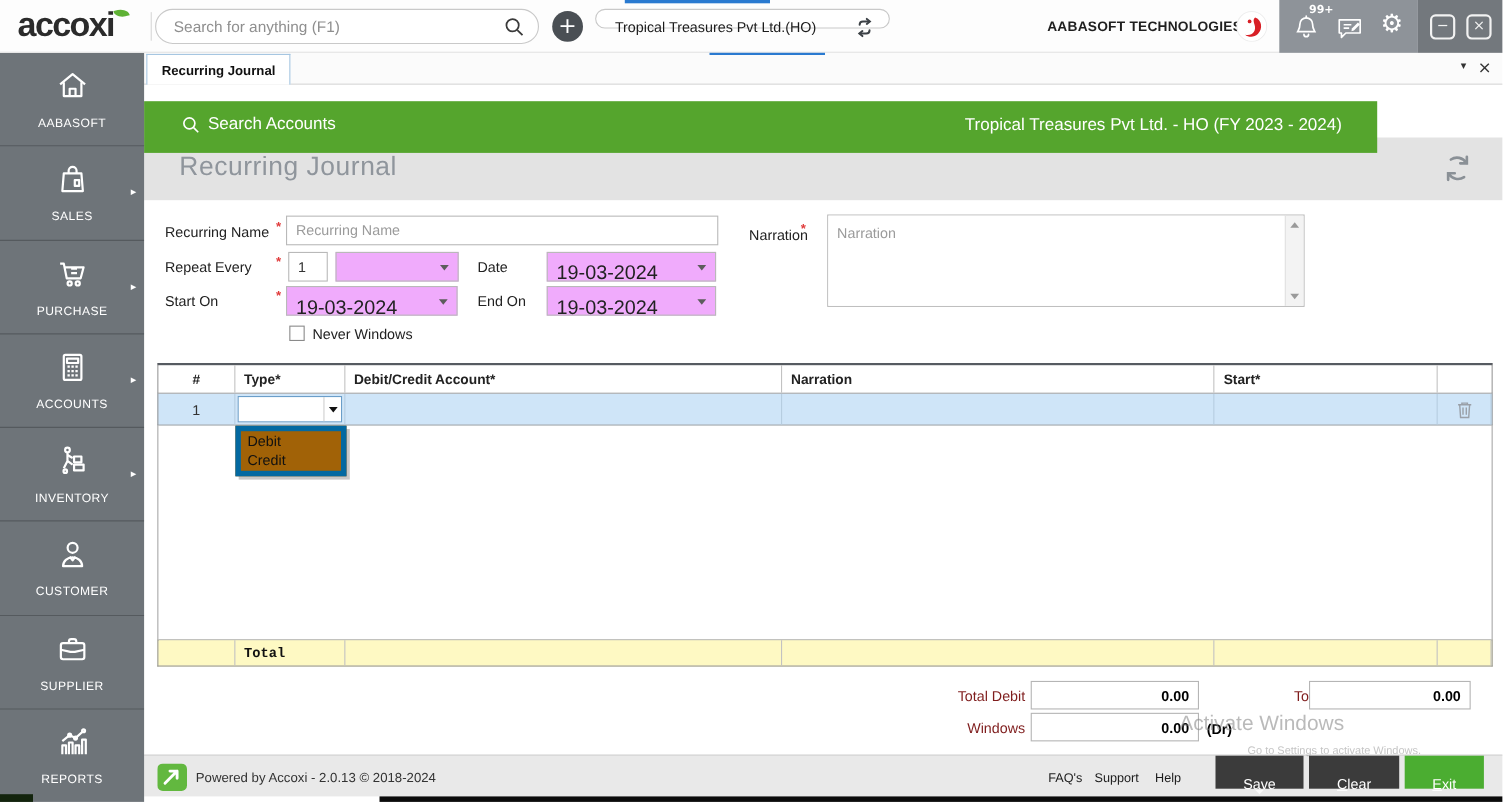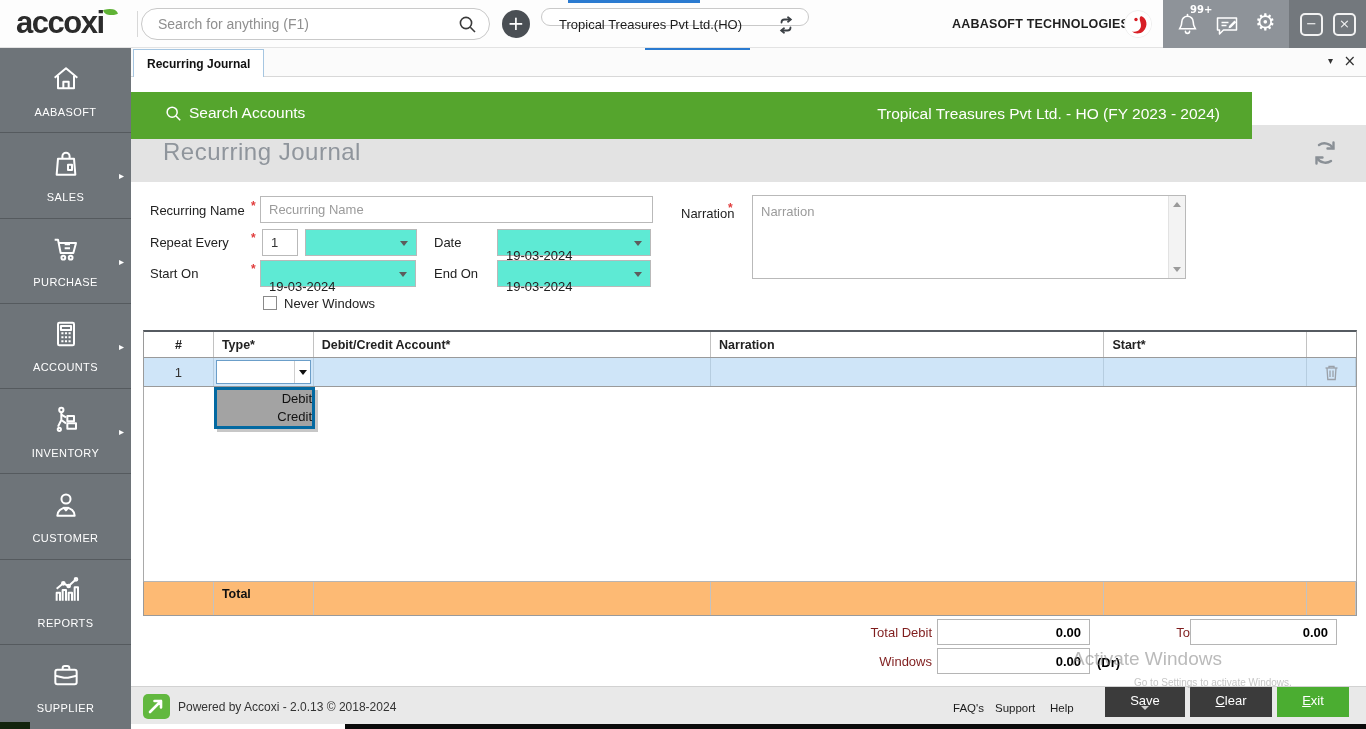--- a/index.html
+++ b/index.html
@@ -52,21 +52,21 @@
   
   .titlebar { left:131px; top:125px; width:1235px; height:57px; background:#e3e3e3; }
   .page-title { position:absolute; left:32px; top:13px; font-size:24px; font-weight:300; color:#8f959c; letter-spacing:.5px; }
   .refresh-ic { position:absolute; right:26px; top:13px; cursor:pointer; }
 
   
   .flabel { font-size:13px; color:#222; }
   .req { color:#e03c3c; font-size:12px; font-weight:700; }
   .tinput { border:1px solid #b9b9b9; background:#fff; font-size:13px; color:#333; font-family:inherit; padding:0 8px; outline:none; }
   .tinput::placeholder { color:#9b9b9b; }
-  .fsel { border:1px solid #b9b9b9; background:#5eead4; font-size:13px; color:#222; padding:18px 22px 0 8px; cursor:pointer; }
+  .fsel { border:1px solid #b9b9b9; background:#f0abfc; font-size:18px; color:#222; padding:8px 22px 0 8px; cursor:pointer; }
   .tri-dn { position:absolute; right:8px; top:11px; width:0; height:0; border-left:4px solid transparent; border-right:4px solid transparent; border-top:5px solid #5c5c5c; }
   .narr-wrap { left:752px; top:195px; width:434px; height:84px; border:1px solid #b9b9b9; background:#fff; }
   .narr-wrap textarea { position:absolute; left:0; top:0; width:415px; height:82px; border:none; outline:none; resize:none; font-family:inherit; font-size:13px; color:#333; padding:8px 6px 0 8px; }
   .narr-wrap textarea::placeholder { color:#9b9b9b; }
   .narr-sb { position:absolute; right:0; top:0; width:17px; height:82px; background:#f3f3f3; border-left:1px solid #e2e2e2; }
   .sb-tri-up { position:absolute; left:4px; top:6px; width:0; height:0; border-left:4px solid transparent; border-right:4px solid transparent; border-bottom:5px solid #9a9a9a; }
   .sb-tri-dn { position:absolute; left:4px; bottom:6px; width:0; height:0; border-left:4px solid transparent; border-right:4px solid transparent; border-top:5px solid #9a9a9a; }
   .checkbox { width:14px; height:14px; border:1px solid #8a8a8a; background:#fff; }
 
   
@@ -78,40 +78,40 @@
   .ghead { height:28px; background:#fff; border:1px solid #9a9a9a; border-top:2px solid #565b61; }
   .ghead .gcell { font-size:12.5px; font-weight:700; color:#222; padding:6px 0 0 8px; }
   .ghead .c0 { text-align:center; padding-left:0; }
   .grow1 { height:29px; background:#cfe5f8; border-left:1px solid #9a9a9a; border-right:1px solid #9a9a9a; border-bottom:1px solid #9a9a9a; }
   .grow1 .gcell { border-right:1px solid #b6cde0; position:relative; }
   .grow1 .c0 { font-size:13px; color:#333; text-align:center; padding-top:7px; }
   .type-sel { position:absolute; left:2px; top:2px; width:95px; height:24px; background:#fff; border:1px solid #6b9ec9; cursor:pointer; }
   .type-sel .cbtn { position:absolute; right:0; top:0; width:16px; height:22px; border-left:1px solid #cfcfcf; }
   .type-sel .cbtn:after { content:""; position:absolute; left:4px; top:9px; width:0; height:0; border-left:4px solid transparent; border-right:4px solid transparent; border-top:5px solid #111; }
   .gbody { height:194px; background:#fff; border-left:1px solid #a9a9a9; border-right:1px solid #a9a9a9; position:relative; }
-  .ddpanel { position:absolute; left:70px; top:0px; width:101px; background:#a3a3a3; border:3px solid #0369a1; box-shadow:3px 3px 0 rgba(130,130,130,.45); z-index:8;text-align:right; }
+  .ddpanel { position:absolute; left:70px; top:0px; width:101px; background:#a16207; border:5px solid #0369a1; box-shadow:3px 3px 0 rgba(130,130,130,.45); z-index:8; }
   .dditem { height:18px; font-size:13px; color:#111; padding:1px 0 0 6px; cursor:pointer; }
-  .gtotal { height:35px; background:#fdba74; border:1px solid #9a9a9a; border-top:1px solid #b5b5b5; }
+  .gtotal { height:25px; background:#fef9c3; border:1px solid #9a9a9a; border-top:1px solid #b5b5b5;font-family:Liberation Mono, monospace; }
   .gtotal .gcell { border-right:1px solid #c2c2c2; height:100%; }
   .gtotal .c1 { font-size:12.5px; font-weight:700; color:#111; padding:5px 0 0 8px; }
 
   
   .sum-lbl { font-size:13px; color:#7f1d1d; text-align:right; }
   .sum-box { border:1px solid #b5b5b5; background:#fff; font-size:13px; font-weight:700; color:#000; text-align:right; padding:5px 8px 0 0; }
   .dr { font-size:13px; font-weight:700; color:#000; }
 
   
   .wm1 { left:1072px; top:648px; font-size:19px; color:rgba(130,130,130,.55); z-index:4; }
   .wm2 { left:1134px; top:677px; font-size:10px; color:rgba(140,140,140,.5); z-index:4; }
 
   
   .footer { left:131px; top:686px; width:1235px; height:38px; background:#e9e9e9; border-top:1px solid #d2d2d2; z-index:3; }
   .pwd-text { position:absolute; left:47px; top:13px; font-size:12px; color:#333; }
   .flink { position:absolute; top:15px; font-size:11.5px; color:#1c1c1c; cursor:pointer; }
-  .fbtn { position:absolute; top:0; height:30px; color:#fff; font-size:13px; text-align:center; cursor:pointer; z-index:6; padding-top:6px; }
+  .fbtn { position:absolute; top:0; height:30px; color:#fff; font-size:13px; text-align:center; cursor:pointer; z-index:6; padding-top:18px; }
   .fbtn.dark { background:#3b3b3b; }
   .fbtn.green { background:#4bad31; }
   .ul { text-decoration:underline; }
   .save-caret { display:block; margin:-2px auto 0; width:0; height:0; border-left:4px solid transparent; border-right:4px solid transparent; border-top:4px solid rgba(255,255,255,.75); }
 
   
   .strip-dark-left { left:0; top:722px; width:30px; height:7px; background:#13240d; z-index:30; }
   .strip-black { left:345px; top:724px; width:1021px; height:5px; background:#0b0b0b; z-index:30; }
 </style>
 </head>
@@ -260,39 +260,39 @@
             <path d="M5.5 20 a6.5 6 0 0 1 13 0 z"></path>
             <path d="M10 13.5 L12 16 L14 13.5"></path>
           </svg>
       </span>
       <span class="lab">CUSTOMER</span>
     </div>
 
     <div class="side-item">
       <span>
         <svg width="34" height="32" viewBox="0 0 24 24" fill="none" stroke="#fff" stroke-width="1.5" stroke-linejoin="round">
+            <rect x="4" y="8" width="16" height="11" rx="1.5"></rect>
+            <path d="M9.5 8 V6.8 a1.6 1.6 0 0 1 1.6 -1.6 h1.8 a1.6 1.6 0 0 1 1.6 1.6 V8"></path>
+            <path d="M4 12.5 L10.5 14 h3 L20 12.5"></path>
+          </svg>
+      </span>
+      <span class="lab">SUPPLIER</span>
+    </div>
+
+    <div class="side-item">
+      <span>
+        <svg width="34" height="32" viewBox="0 0 24 24" fill="none" stroke="#fff" stroke-width="1.5" stroke-linejoin="round">
             <path d="M5 20 V14 h2.5 V20 M9.5 20 V12 h2.5 V20 M14 20 V14 h2.5 V20 M18.5 20 V10 h2.5 V20"></path>
             <path d="M5 11 L10 7 L14 9 L19.5 4"></path>
             <circle cx="10" cy="7" r="1"></circle>
             <circle cx="14" cy="9" r="1"></circle>
             <circle cx="19.5" cy="4" r="1"></circle>
           </svg>
       </span>
       <span class="lab">REPORTS</span>
-    </div>
-
-    <div class="side-item">
-      <span>
-        <svg width="34" height="32" viewBox="0 0 24 24" fill="none" stroke="#fff" stroke-width="1.5" stroke-linejoin="round">
-            <rect x="4" y="8" width="16" height="11" rx="1.5"></rect>
-            <path d="M9.5 8 V6.8 a1.6 1.6 0 0 1 1.6 -1.6 h1.8 a1.6 1.6 0 0 1 1.6 1.6 V8"></path>
-            <path d="M4 12.5 L10.5 14 h3 L20 12.5"></path>
-          </svg>
-      </span>
-      <span class="lab">SUPPLIER</span>
     </div>
   </div>
 
   <div class="abs tabbar">
     <div class="tab">Recurring Journal</div>
     <span class="tab-caret glyph">▾</span>
     <span class="tab-close glyph">×</span>
   </div>
 
   <div class="abs greenbar">

